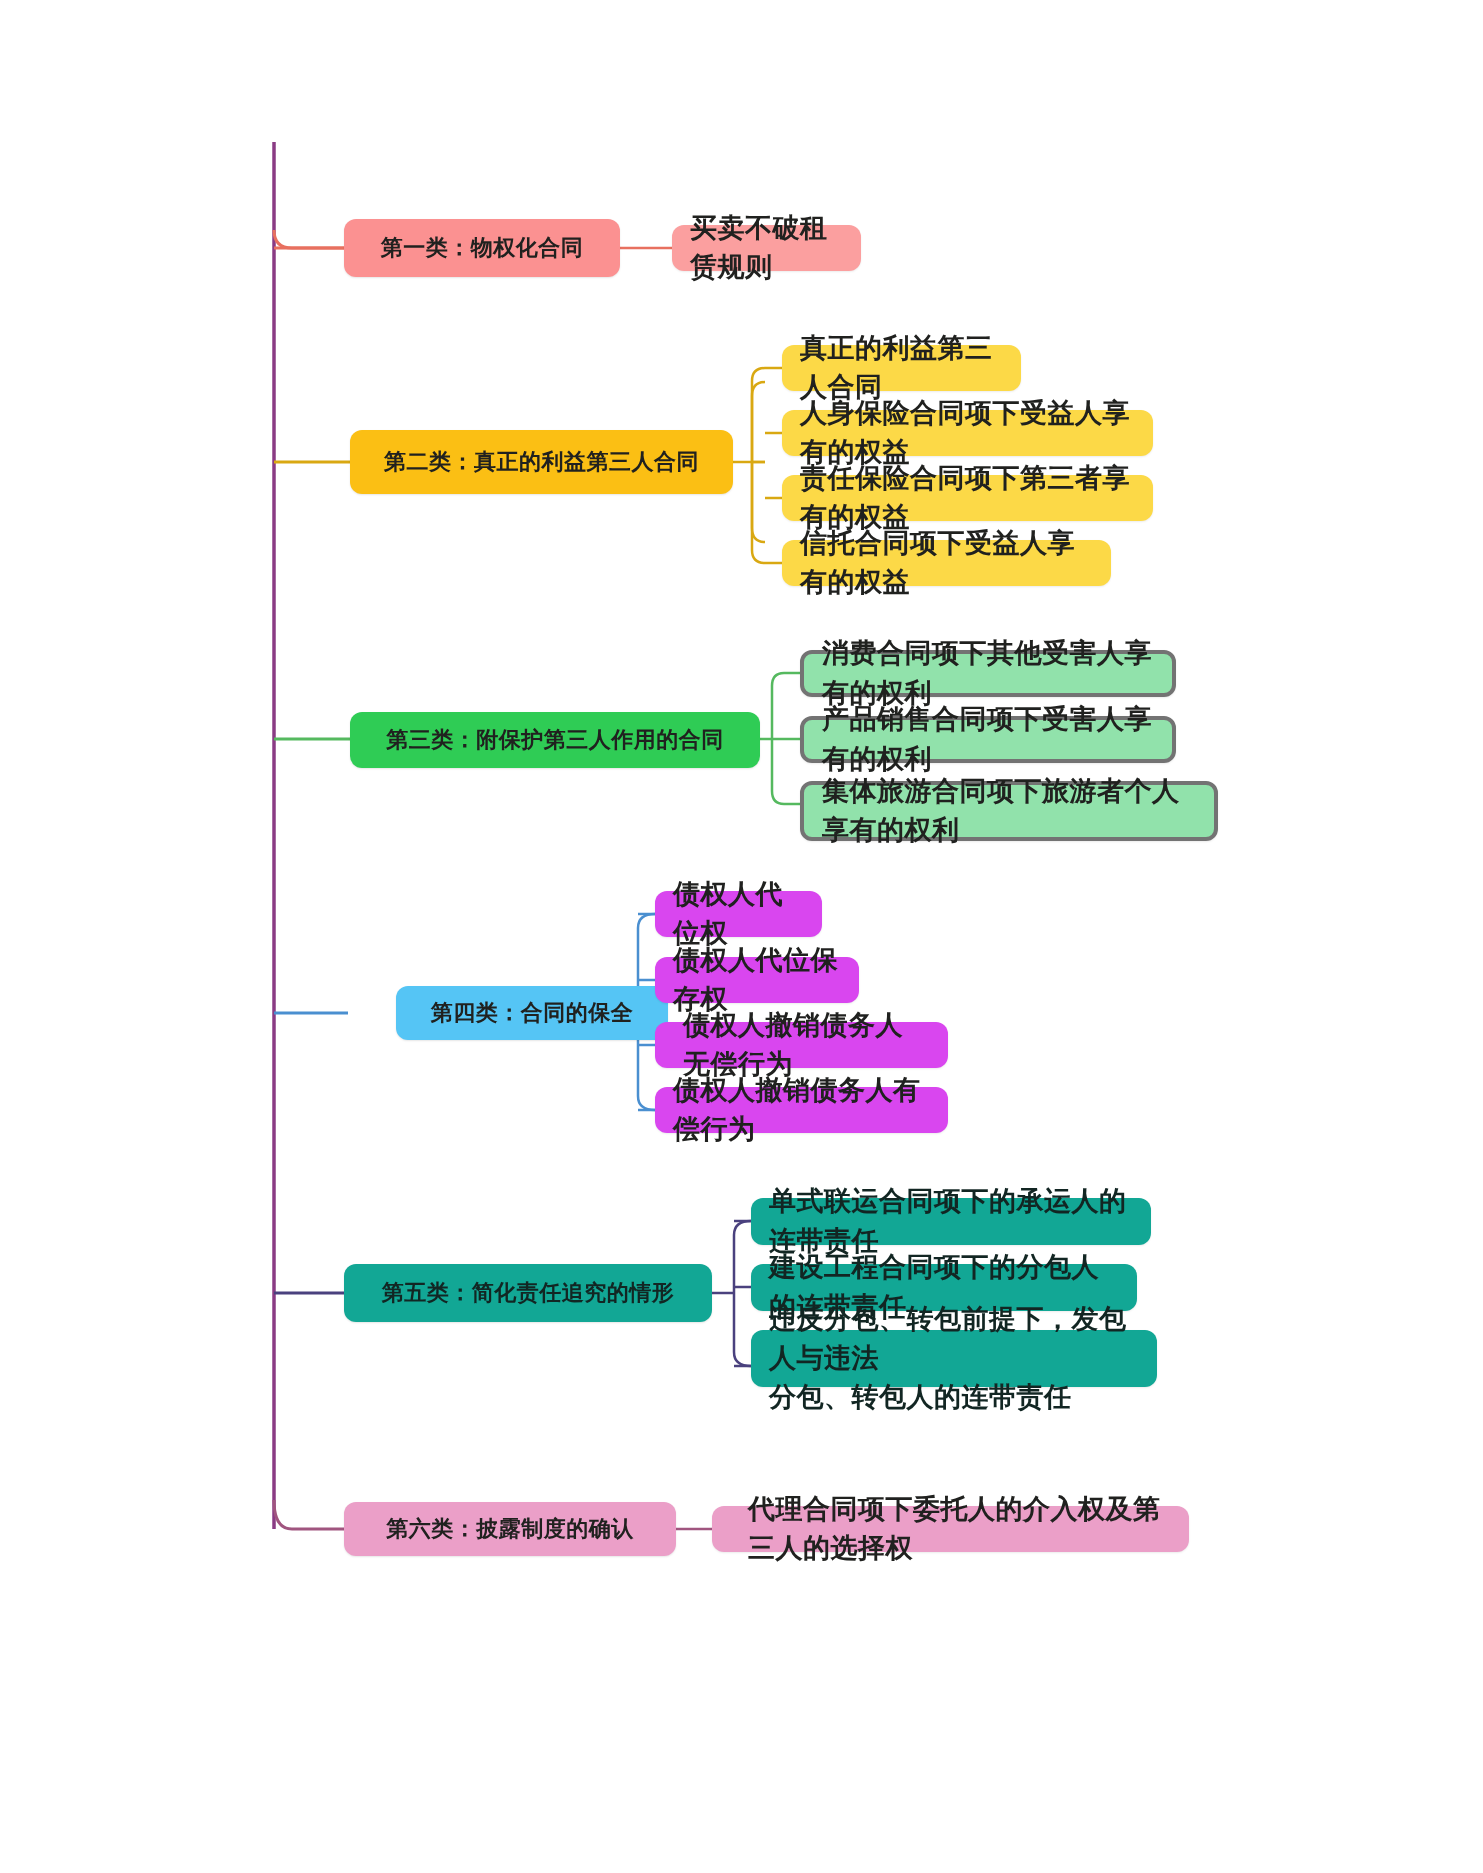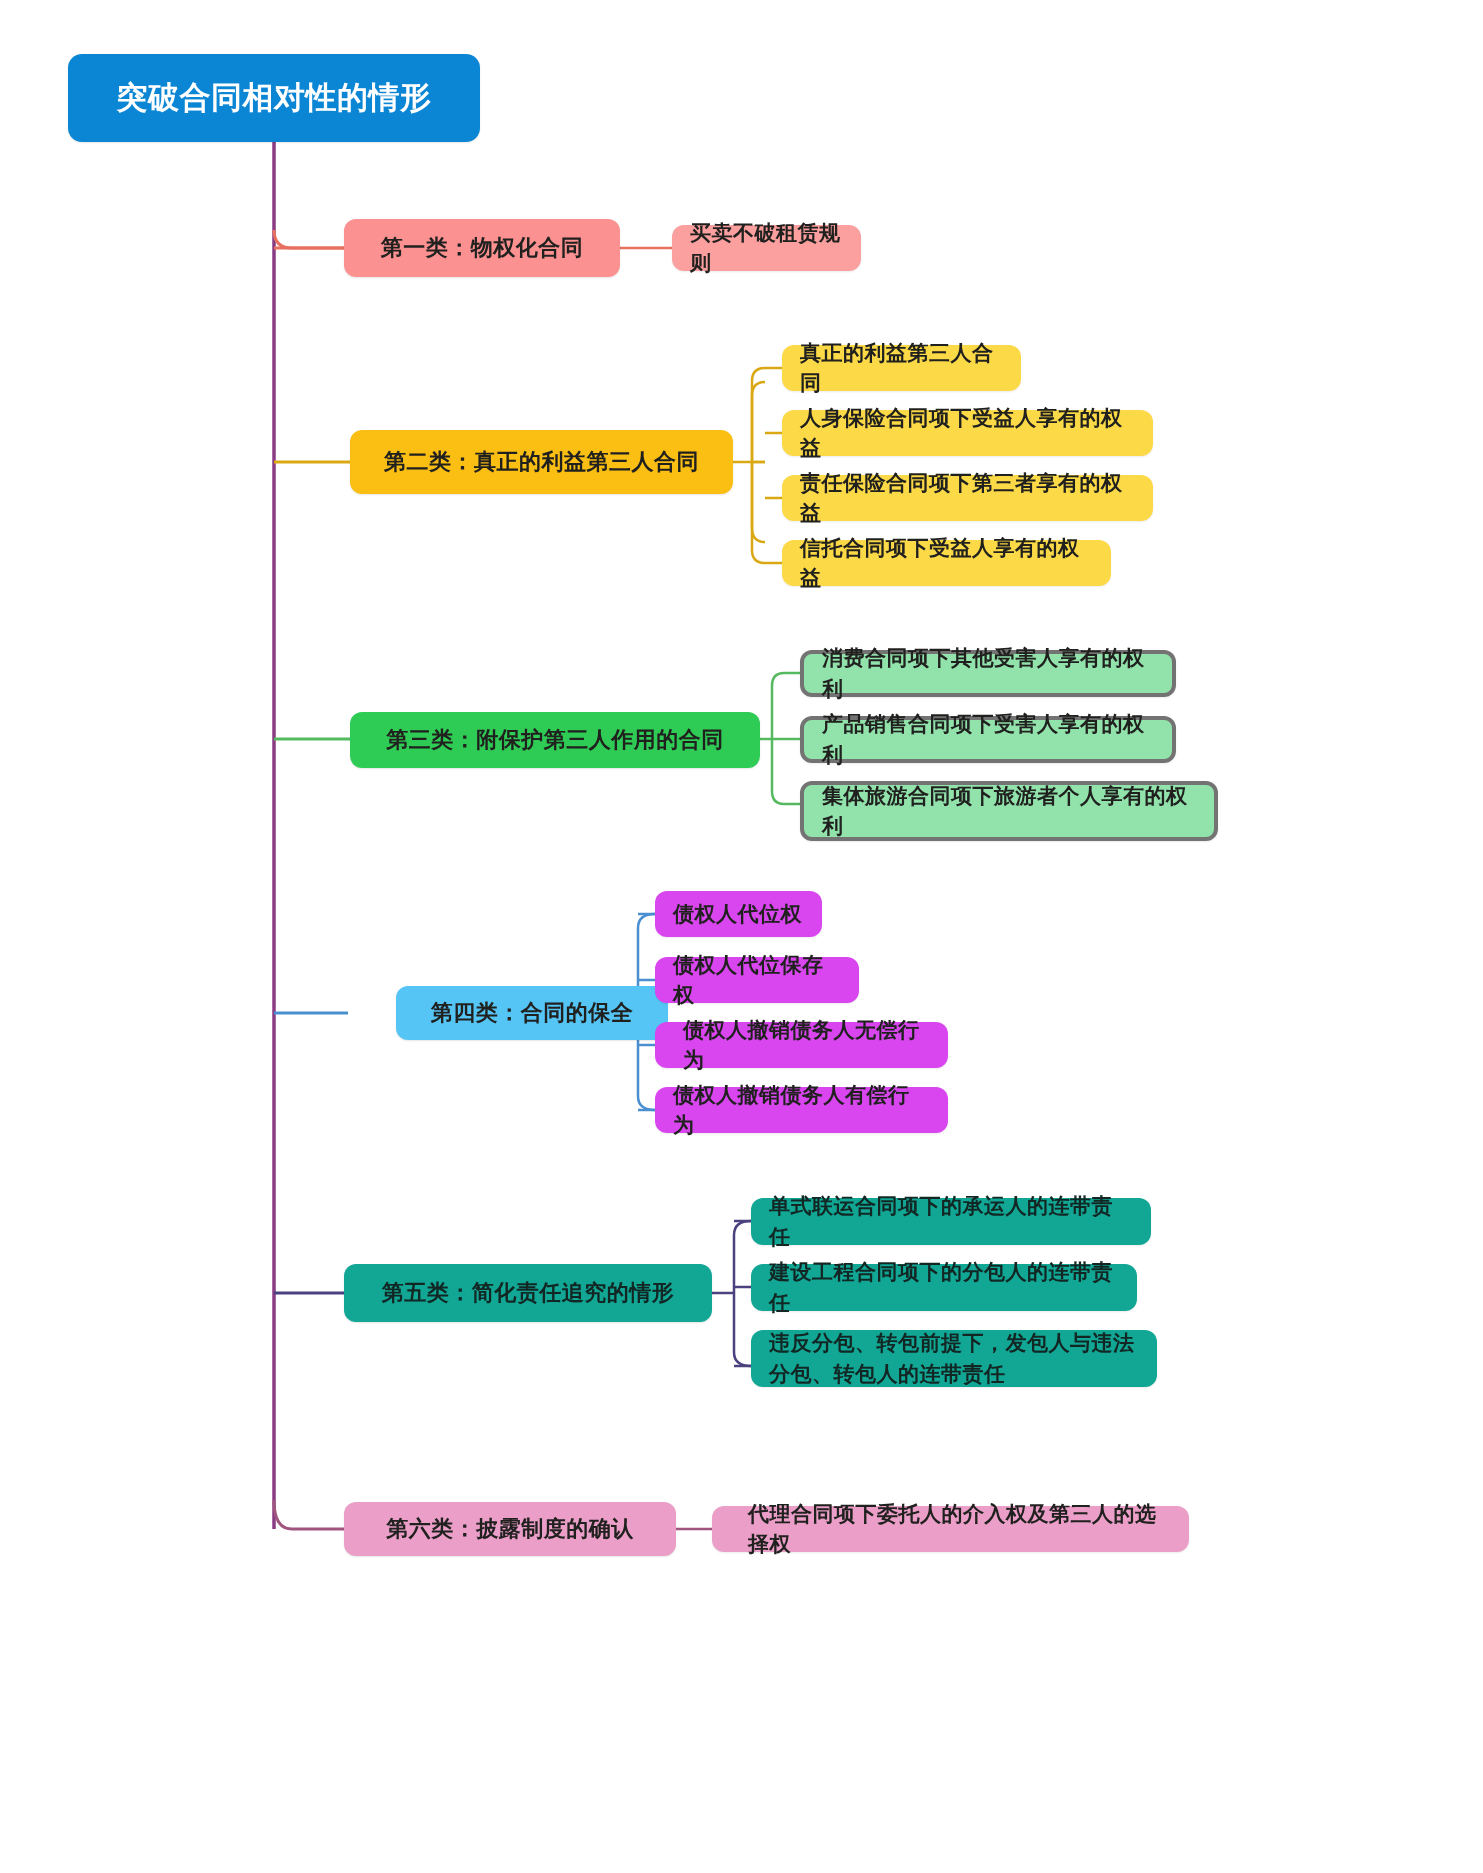--- a/index.html
+++ b/index.html
@@ -51,21 +51,21 @@
   .cat-node {
     justify-content: center;
     text-align: left;
     font-size: 22px;
     color: #20211f;
     box-shadow: 0 1px 2px rgba(0,0,0,0.10);
   }
   .leaf-node {
     justify-content: flex-start;
     text-align: left;
-    font-size: 21px;
+    font-size: 27px;
     color: #20211f;
     padding: 0 18px;
     box-shadow: 0 1px 2px rgba(0,0,0,0.08);
   }
   
   .c1 { background: #fb9191; }
   .c1l { background: #fb9f9f; }
   
   .c2 { background: #fbbf14; }
   .c2l { background: #fcd947; }
@@ -124,21 +124,20 @@
     <path d="M712,1293 L734,1293" stroke="#4a417e" stroke-width="2.5" fill="none"></path>
     <path d="M751,1221 Q734,1221 734,1235 L734,1352 Q734,1366 751,1366" stroke="#4a417e" stroke-width="2.5" fill="none"></path>
     <path d="M734,1221 L751,1221" stroke="#4a417e" stroke-width="2.5" fill="none"></path>
     <path d="M734,1287 L751,1287" stroke="#4a417e" stroke-width="2.5" fill="none"></path>
     <path d="M734,1366 L751,1366" stroke="#4a417e" stroke-width="2.5" fill="none"></path>
 
     <path d="M274,1500 Q274,1529 292,1529 L344,1529" stroke="#a0557f" stroke-width="3" fill="none"></path>
     <path d="M676,1529 L712,1529" stroke="#a0557f" stroke-width="2.5" fill="none"></path>
   </svg>
 
-  <div class="node root-node">突破合同相对性的情形</div>
 
   <div class="node cat-node c1" style="left:344px; top:219px; width:276px; height:58px;">第一类：物权化合同</div>
   <div class="node leaf-node c1l" style="left:672px; top:225px; width:189px; height:46px;">买卖不破租赁规则</div>
 
   <div class="node cat-node c2" style="left:350px; top:430px; width:383px; height:64px;">第二类：真正的利益第三人合同</div>
   <div class="node leaf-node c2l" style="left:782px; top:345px; width:239px; height:46px;">真正的利益第三人合同</div>
   <div class="node leaf-node c2l" style="left:782px; top:410px; width:371px; height:46px;">人身保险合同项下受益人享有的权益</div>
   <div class="node leaf-node c2l" style="left:782px; top:475px; width:371px; height:46px;">责任保险合同项下第三者享有的权益</div>
   <div class="node leaf-node c2l" style="left:782px; top:540px; width:329px; height:46px;">信托合同项下受益人享有的权益</div>
 

